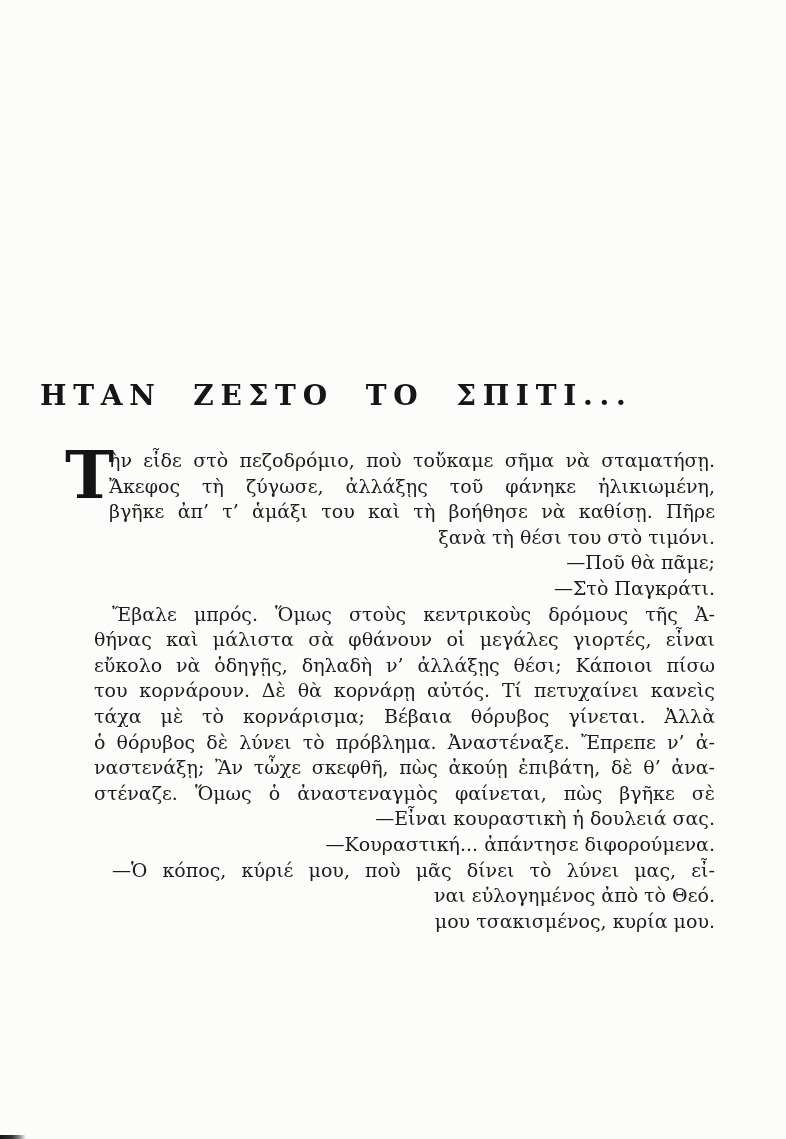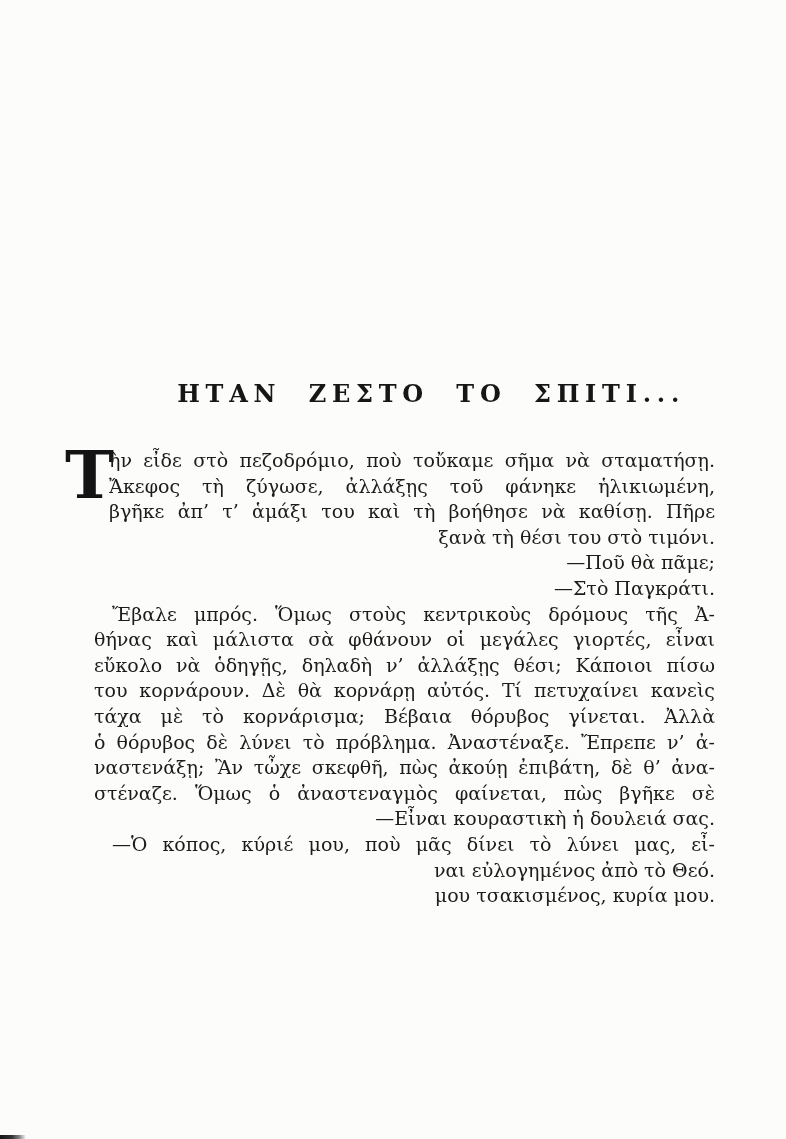--- a/index.html
+++ b/index.html
@@ -12,22 +12,22 @@
     position: relative;
     width: 786px; height: 1139px;
     background: #fcfcfa;
     color: #1c1c1c;
     overflow: hidden;
   }
   .title {
     position: absolute;
     top: 379px; left: 40px; width: 645px;
     margin: 0;
-    text-align: right;
-    font-size: 24px;
+    text-align: left;
+    font-size: 28px;
     font-weight: bold;
     color: #161616;
     letter-spacing: 0.24em;
     word-spacing: 0.55em;
     white-space: nowrap;
   }
   .bodytext {
     position: absolute;
     top: 448px; left: 65px; width: 650px;
     font-size: 19px;
@@ -87,20 +87,21 @@
       <div class="line j">εὔκολο νὰ ὁδηγῇς, δηλαδὴ ν’ ἀλλάξῃς θέσι; Κάποιοι πίσω</div>
       <div class="line j">του κορνάρουν. Δὲ θὰ κορνάρῃ αὐτός. Τί πετυχαίνει κανεὶς</div>
       <div class="line j">τάχα μὲ τὸ κορνάρισμα; Βέβαια θόρυβος γίνεται. Ἀλλὰ</div>
       <div class="line j">ὁ θόρυβος δὲ λύνει τὸ πρόβλημα. Ἀναστέναξε. Ἔπρεπε ν’ ἀ-</div>
       <div class="line j">ναστενάξῃ; Ἂν τὦχε σκεφθῆ, πὼς ἀκούῃ ἐπιβάτη, δὲ θ’ ἀνα-</div>
       <div class="line j">στέναζε. Ὅμως ὁ ἀναστεναγμὸς φαίνεται, πὼς βγῆκε σὲ</div>
     </div>
 
     <div class="para">
       <div class="line ind">—Εἶναι κουραστικὴ ἡ δουλειά σας.</div>
+      <div class="line ind">—Κουραστική... ἀπάντησε διφορούμενα.</div>
       <div class="line j ind">—Ὁ κόπος, κύριέ μου, ποὺ μᾶς δίνει τὸ λύνει μας, εἶ-</div>
       <div class="line">ναι εὐλογημένος ἀπὸ τὸ Θεό.</div>
       <div class="line">μου τσακισμένος, κυρία μου.</div>
     </div>
 
   </div>
 
   <div class="smudge"></div>
 
 </div>

